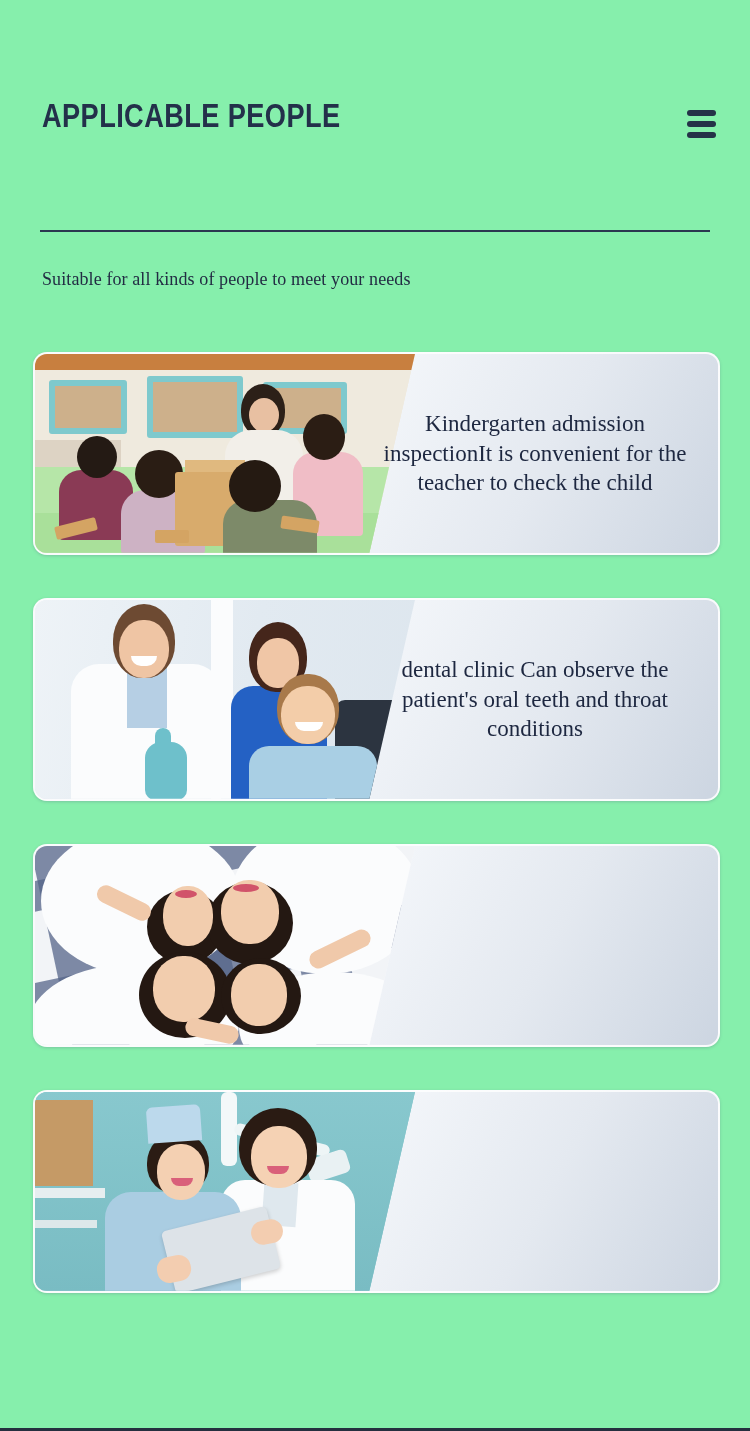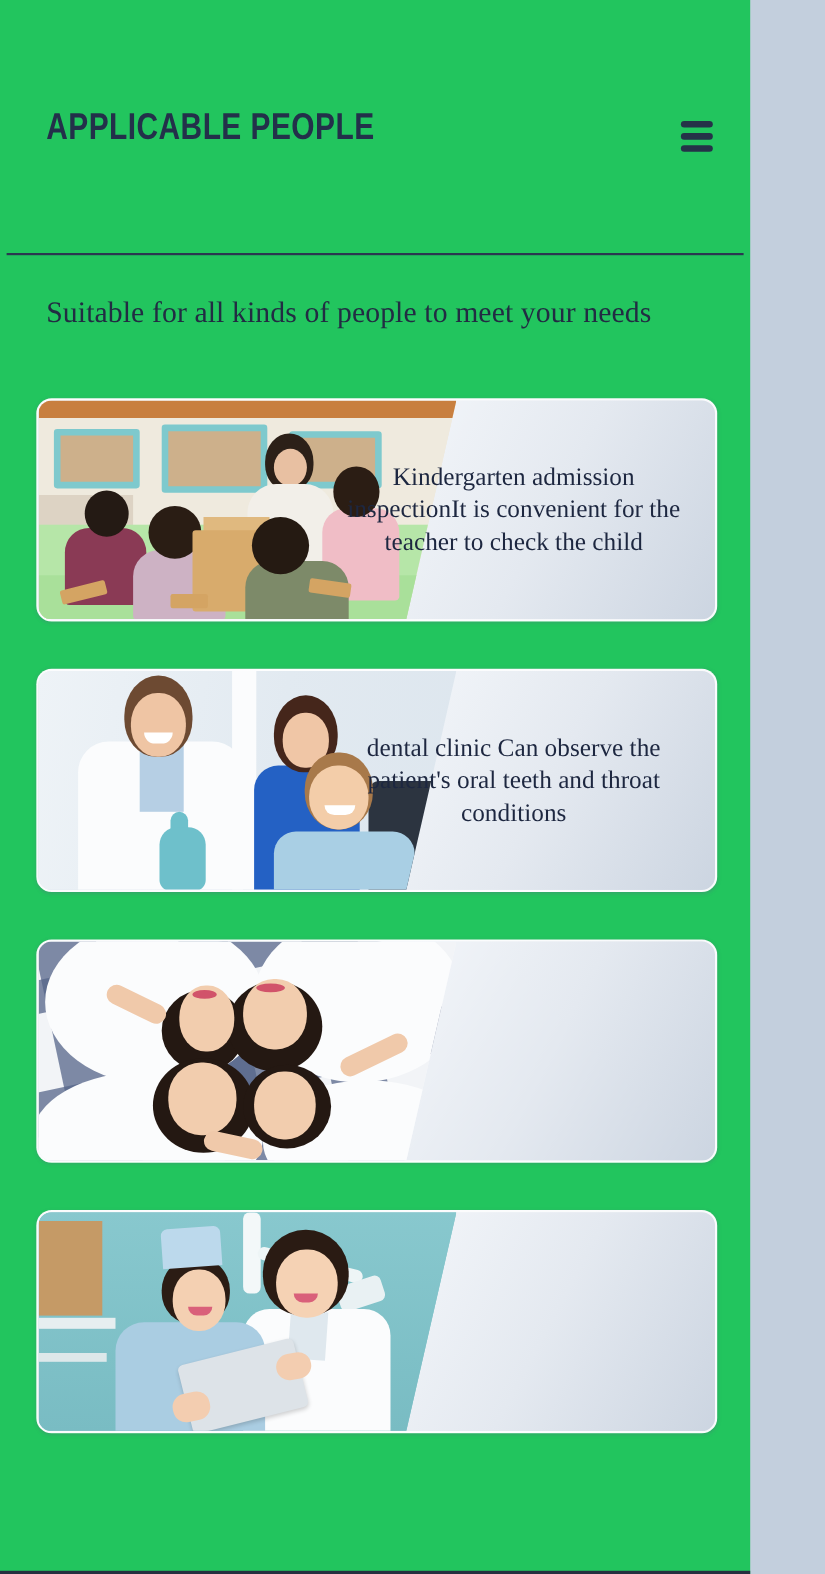--- a/index.html
+++ b/index.html
@@ -7,23 +7,23 @@
   html, body {
     width: 750px;
     height: 1431px;
     background: #c3cfdd;
     font-family: "Liberation Serif", "DejaVu Serif", serif;
     overflow: hidden;
   }
 
   .page {
     position: relative;
-    width: 682px;
+    width: 750px;
     height: 1431px;
-    background: #22c55e;
+    background: #86efac;
     border-bottom: 3px solid #252f3f;
   }
 
   
   .header {
     position: relative;
     padding: 98px 40px 0 42px;
     height: 175px;
   }
 
@@ -65,21 +65,21 @@
   
   .divider {
     margin: 55px auto 0 auto;
     width: 670px;
     height: 2px;
     background: #2b3750;
   }
 
   .subtitle {
     margin: 38px 0 0 42px;
-    font-size: 27px;
+    font-size: 18px;
     color: #222c43;
     font-family: "Liberation Serif", "DejaVu Serif", serif;
     letter-spacing: 0.1px;
     line-height: 1.1;
   }
 
   
   .cards {
     margin-top: 62px;
     display: flex;

